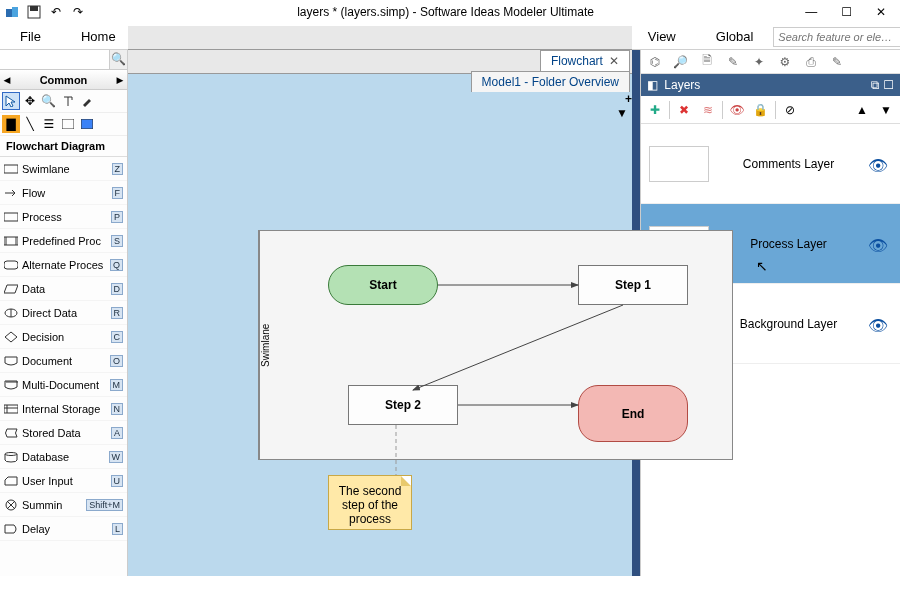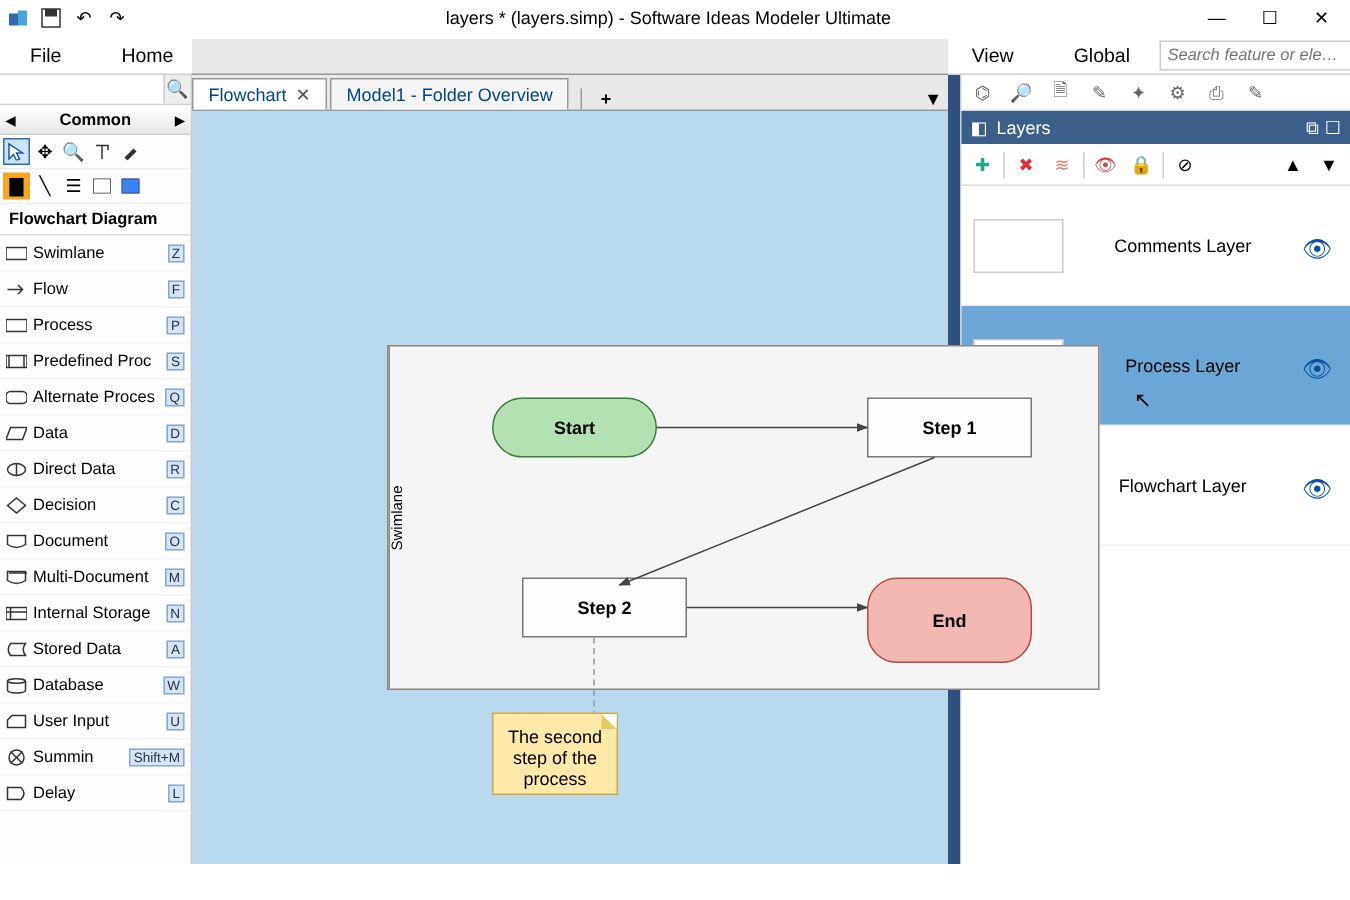--- a/index.html
+++ b/index.html
@@ -9,21 +9,21 @@
 .titlebar .qat { display: flex; gap: 6px; align-items: center; }
 .titlebar .qat span { width: 16px; height: 16px; display: inline-flex; align-items: center; justify-content: center; }
 .titlebar .title { flex: 1; text-align: center; font-size: 12px; }
 .titlebar .win { display: flex; gap: 24px; margin-right: 10px; font-size: 14px; }
 
 .menubar { height: 26px; display: flex; align-items: center; border-bottom: 1px solid #d0d0d0; }
 .menubar .mitem { padding: 4px 20px; font-size: 13px; cursor: pointer; }
 .menubar .mitem.active { font-weight: normal; }
 .menubar .search { margin-left: auto; width: 130px; border: 1px solid #ccc; height: 20px; padding: 0 4px; color: #999; font-style: italic; font-size: 11px; }
 
-.tabbar { height: 24px; background: #e8e8e8; display: flex; align-items: flex-end; border-bottom: 1px solid #999; position: relative; }
+.tabbar { height: 24px; background: #e8e8e8; display: flex; align-items: flex-end; border-bottom: 1px solid #999; position: relative; flex-direction: column; }
 .tabbar .tab { padding: 3px 10px; background: #f5f5f5; border: 1px solid #999; border-bottom: none; margin-right: 2px; display: flex; gap: 6px; color: #034488; font-size: 12px; cursor: pointer; }
 .tabbar .tab.active { background: #fff; color: #034488; font-weight: normal; }
 .tabbar .tab .x { color: #555; }
 .tabbar .add { margin-left: 6px; font-weight: bold; cursor: pointer; }
 .tabbar .drop { margin-left: auto; margin-right: 4px; }
 
 .content { display: flex; height: calc(600px - 24px - 26px - 24px); }
 
 .leftpanel { width: 128px; border-right: 1px solid #ccc; background: #fdfdfd; display: flex; flex-direction: column; }
 .leftpanel .searchrow { display: flex; border-bottom: 1px solid #ccc; height: 20px; }
@@ -365,21 +365,21 @@
           <div class="lname">Comments Layer</div>
           <div class="vis">👁</div>
         </div>
         <div class="layer sel">
           <div class="thumb"></div>
           <div class="lname">Process Layer</div>
           <div class="vis">👁</div>
         </div>
         <div class="layer">
           <div class="thumb"></div>
-          <div class="lname">Flowchart Layer</div>
+          <div class="lname">Background Layer</div>
           <div class="vis">👁</div>
         </div>
       </div>
 </div>
 
 </div>
 
 <div class="tabbar" style="position:absolute;left:128px;top:50px;right:268px;">
   <div class="tab active">
     <span>Flowchart</span>

